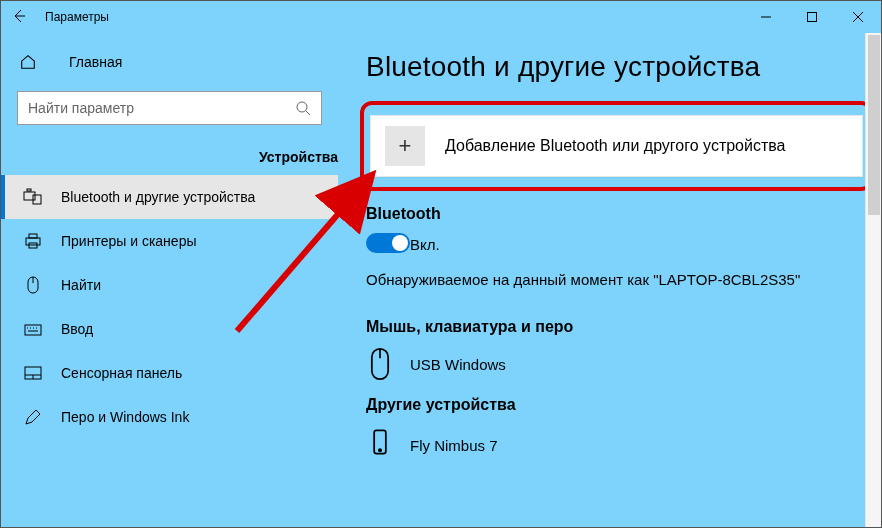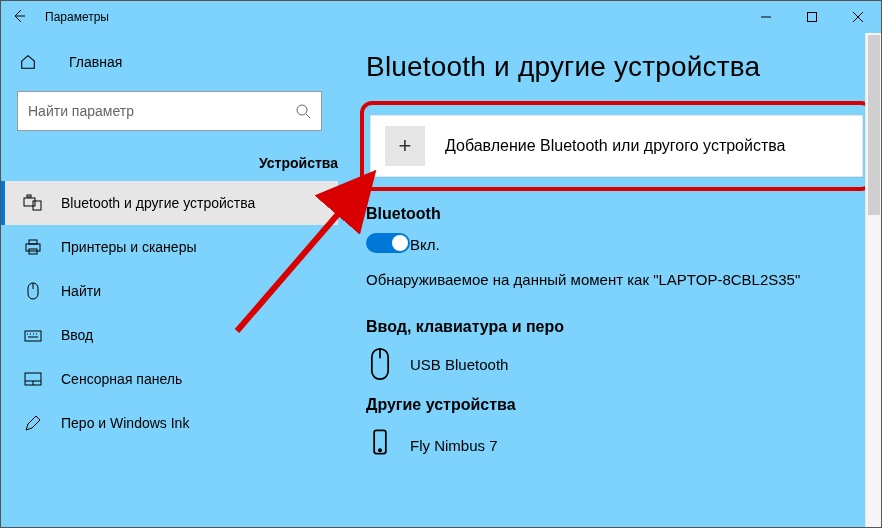--- a/index.html
+++ b/index.html
@@ -7,21 +7,21 @@
   .window { width: 882px; height: 528px; border: 1px solid #555; position: relative; background: #7dd3fc; }
   .titlebar { height: 32px; display: flex; align-items: center; }
   .tb-left { display: flex; align-items: center; gap: 18px; padding-left: 10px; font-size: 12px; color: #000; }
   .back-arrow { width: 16px; height: 16px; }
   .tb-right { position: absolute; right: 0; top: 0; display: flex; }
   .win-btn { width: 46px; height: 32px; display: flex; align-items: center; justify-content: center; color: #000; }
   .body { display: flex; height: calc(100% - 32px); }
   .sidebar { width: 337px; flex: 0 0 337px; padding: 12px 0 0 0; display: flex; flex-direction: column; }
   .home-row { display: flex; align-items: center; gap: 32px; padding: 8px 0 8px 18px; font-size: 14px; }
   .home-row svg { width: 18px; height: 18px; }
-  .searchbox { margin: 12px 16px 0 16px; height: 40px; border: 1px solid #999; background: #fff; display: flex; align-items: center; padding: 0 10px; color: #666; font-size: 14px; }
+  .searchbox { margin: 12px 16px 0 16px; height: 34px; border: 1px solid #999; background: #fff; display: flex; align-items: center; padding: 0 10px; color: #666; font-size: 14px; }
   .searchbox .sep { flex: 1; }
   .group-label { font-weight: 600; font-size: 14px; padding: 24px 0 10px 18px; text-align: right; }
   .nav { display: flex; flex-direction: column; }
   .nav-item { display: flex; align-items: center; gap: 18px; height: 44px; padding-left: 18px; font-size: 14px; color: #000; border-left: 4px solid transparent; }
   .nav-item.active { background: #e6e6e6; border-left: 4px solid #0078d7; }
   .nav-item svg { width: 20px; height: 20px; flex: 0 0 20px; }
   .content { flex: 1; padding: 18px 10px 0 28px; position: relative; overflow: hidden; }
   .page-title { font-size: 28px; font-weight: 400; margin-bottom: 24px; letter-spacing: .2px; }
   .add-device-wrap { border: 4px solid #d80000; border-radius: 12px; padding: 10px 6px; margin: -6px -2px 14px -6px; }
   .add-device { background: #fff; border: 1px solid #e6e6e6; height: 62px; display: flex; align-items: center; gap: 20px; padding-left: 14px; box-shadow: 0 1px 1px rgba(0,0,0,.04); }
@@ -149,27 +149,27 @@
         </div>
       </div>
 
       <div class="section-h">Bluetooth</div>
       <div class="toggle-row">
         <div class="toggle"></div>
         <span>Вкл.</span>
       </div>
       <div class="para">Обнаруживаемое на данный момент как "LAPTOP-8CBL2S35"</div>
 
-      <div class="section-h" style="margin-top:30px">Ввод, клавиатура и перо</div>
+      <div class="section-h" style="margin-top:30px">Мышь, клавиатура и перо</div>
       <div class="device-row">
         <svg viewBox="0 0 24 30">
             <rect x="5" y="2" width="14" height="26" rx="7"></rect>
             <path d="M12 2v8"></path>
           </svg>
-        <span>USB Bluetooth</span>
+        <span>USB Windows</span>
       </div>
 
       <div class="section-h" style="">Другие устройства</div>
       <div class="device-row">
         <span class="device-icon2">
           <svg width="24" height="24" viewBox="0 0 24 24">
               <rect x="7" y="2" width="10" height="20" rx="2" stroke="#000" fill="none" stroke-width="1.5"></rect>
               <circle cx="12" cy="19" r="1" fill="#000"></circle>
             </svg>
         </span>

